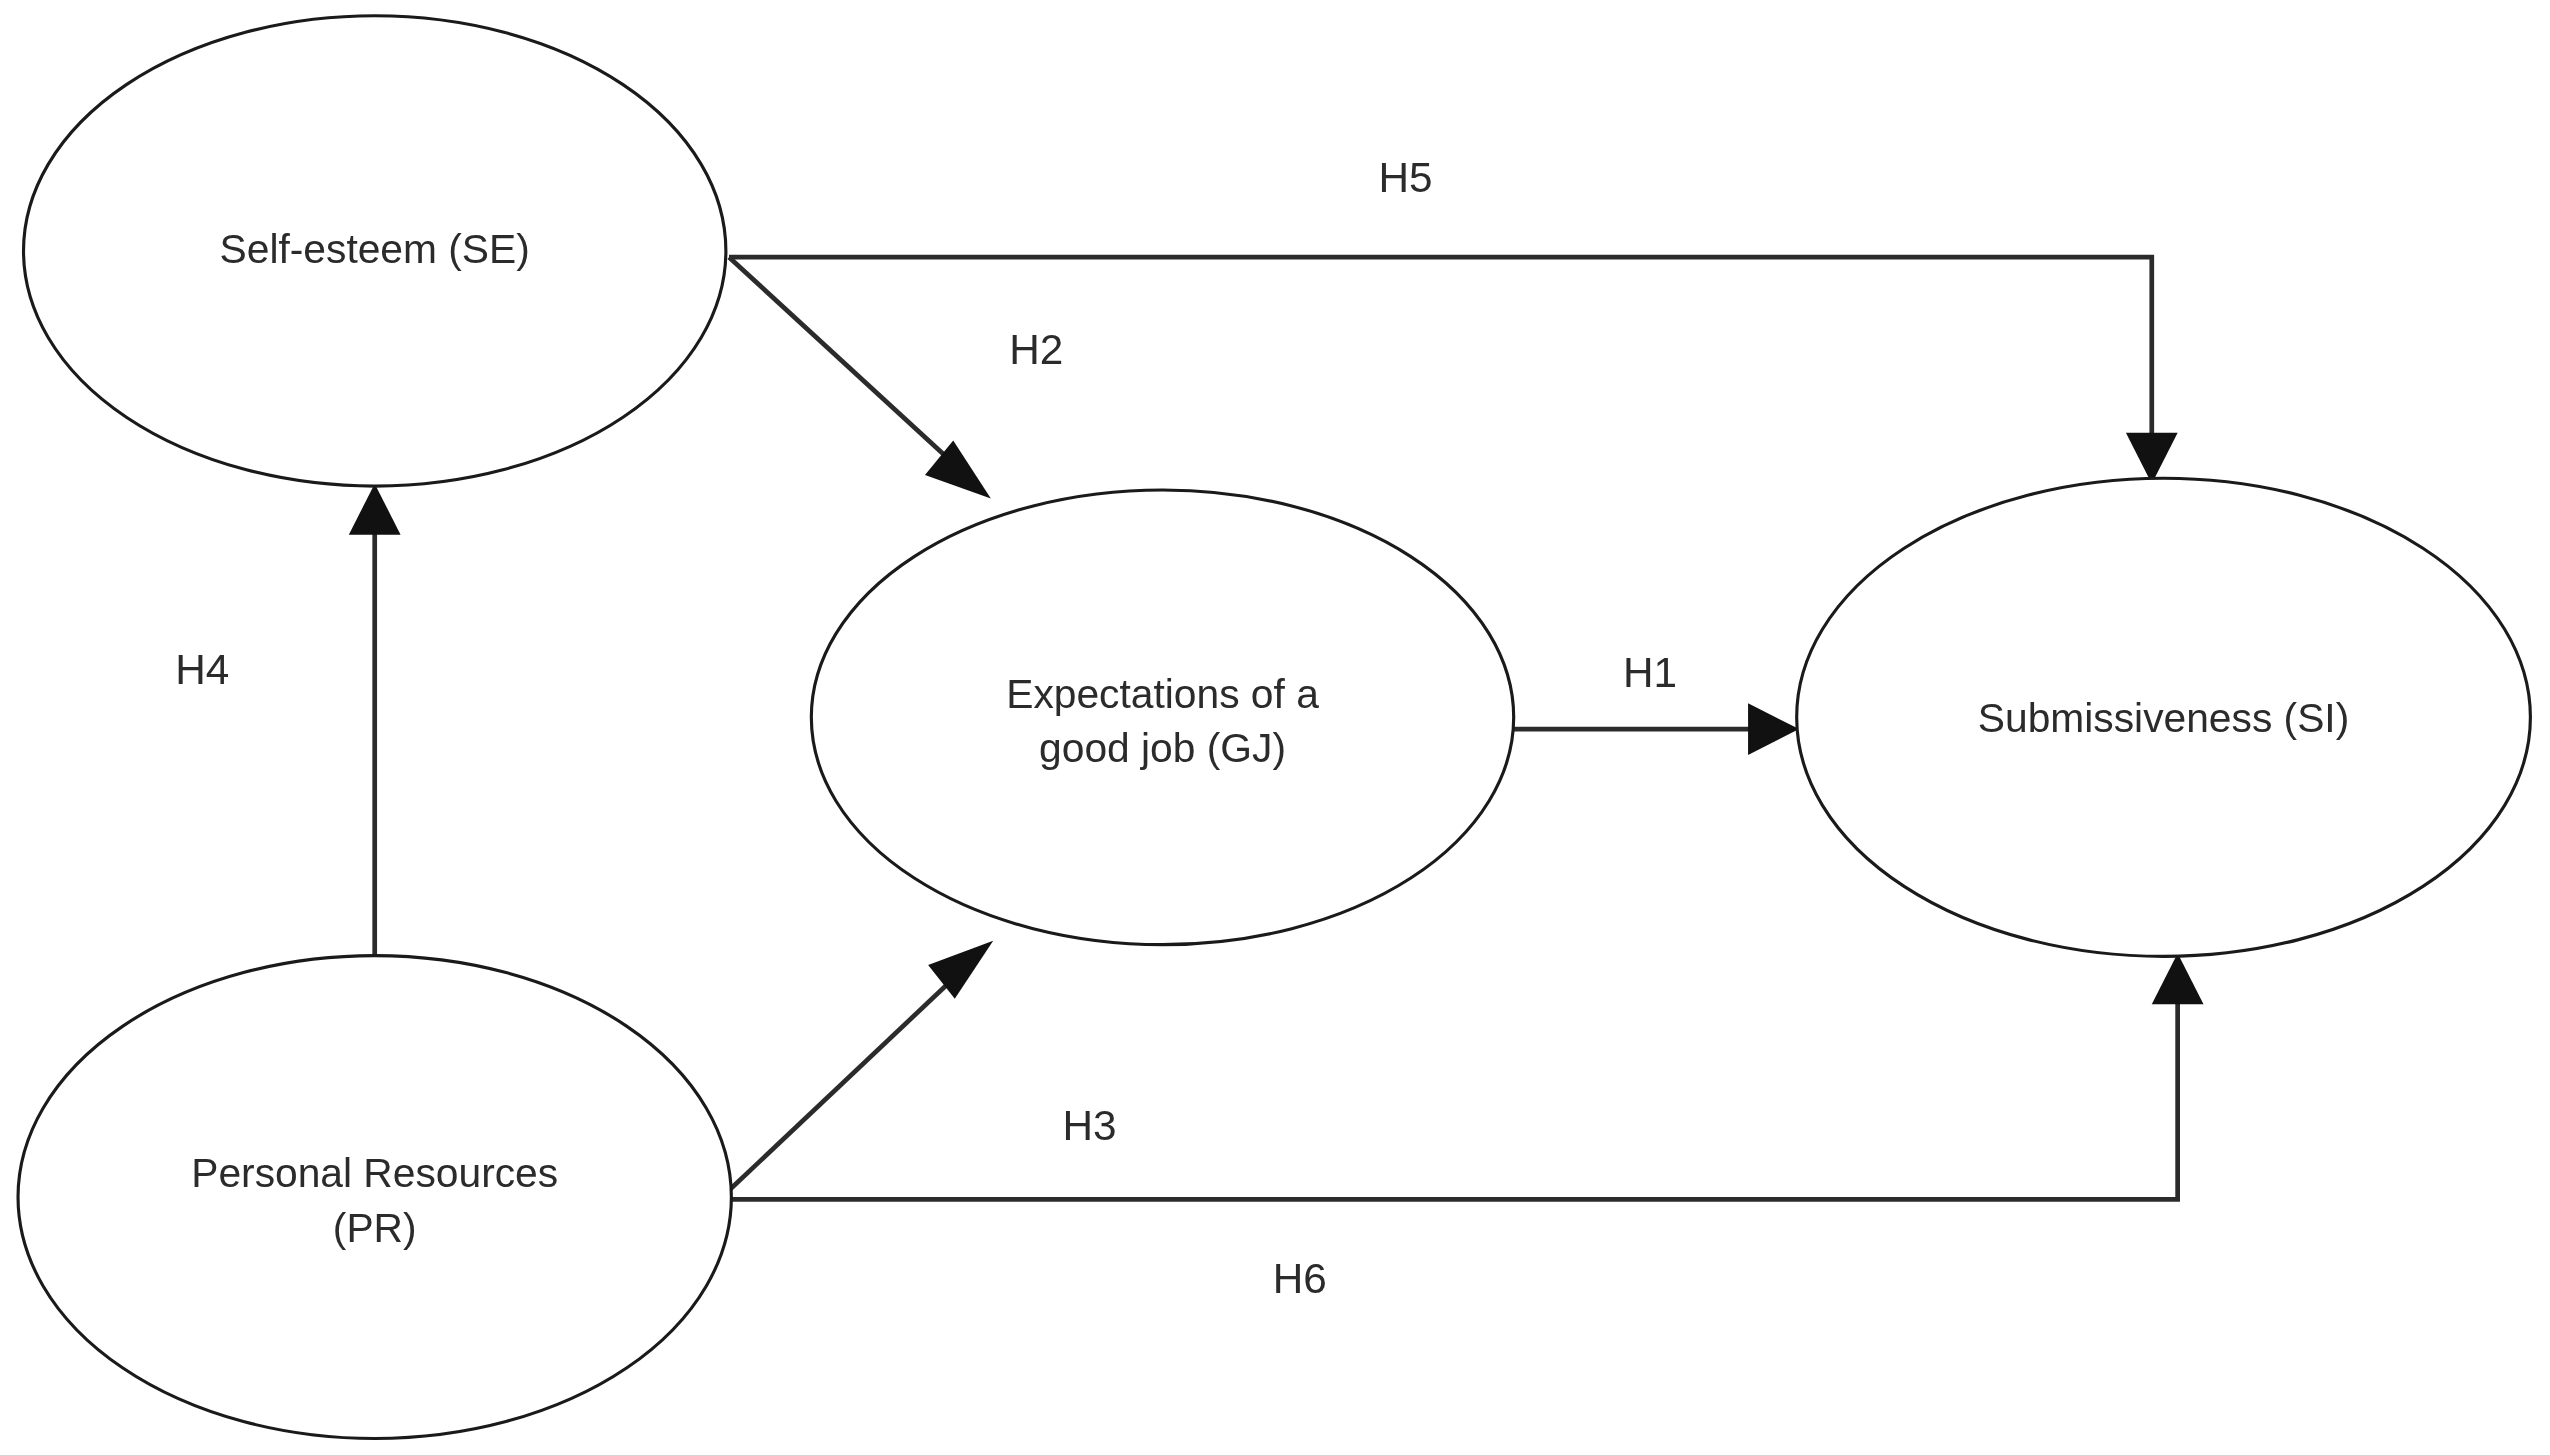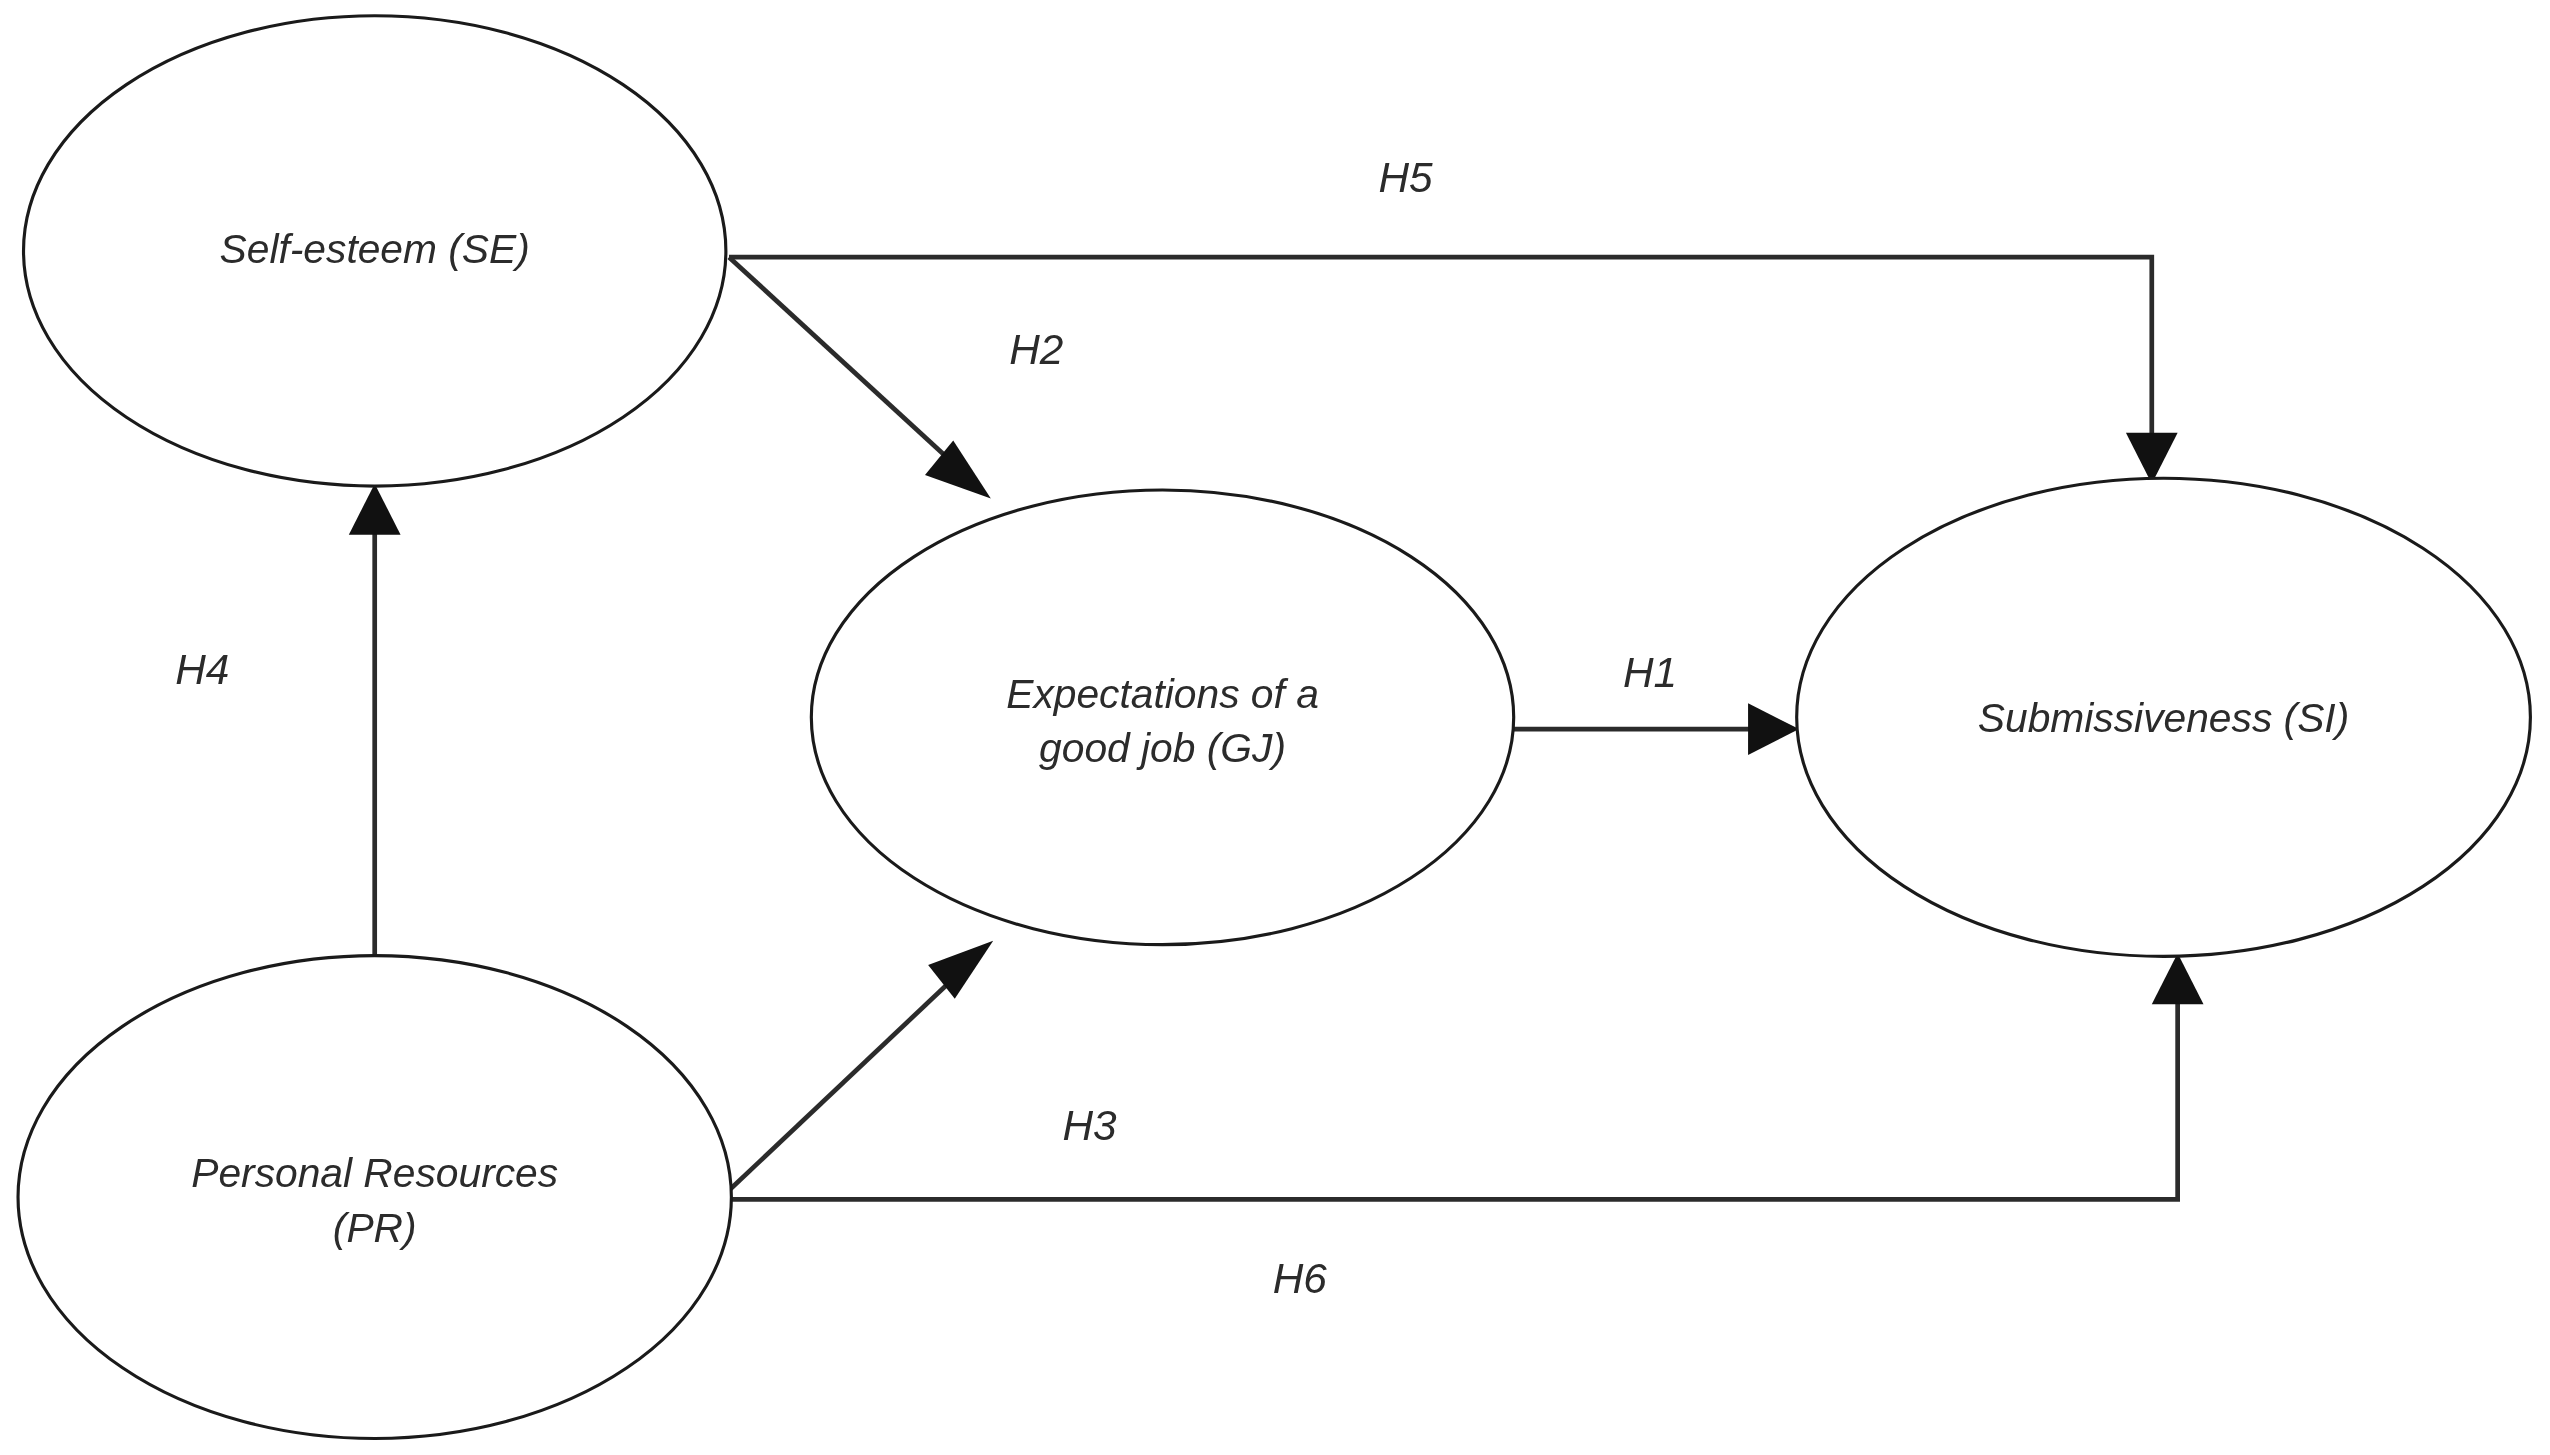--- a/index.html
+++ b/index.html
@@ -12,21 +12,20 @@
     width: 2550px;
     height: 1455px;
     overflow: hidden;
     font-family: "Liberation Sans", sans-serif;
   }
   #diagram-root {
     position: relative;
     width: 2550px;
     height: 1455px;
     background: #ffffff;
-    font-style: italic;
   }
   svg#model-svg {
     display: block;
     width: 2550px;
     height: 1455px;
   }
   .node-ellipse {
     fill: #ffffff;
     stroke: #1a1a1a;
     stroke-width: 4;

